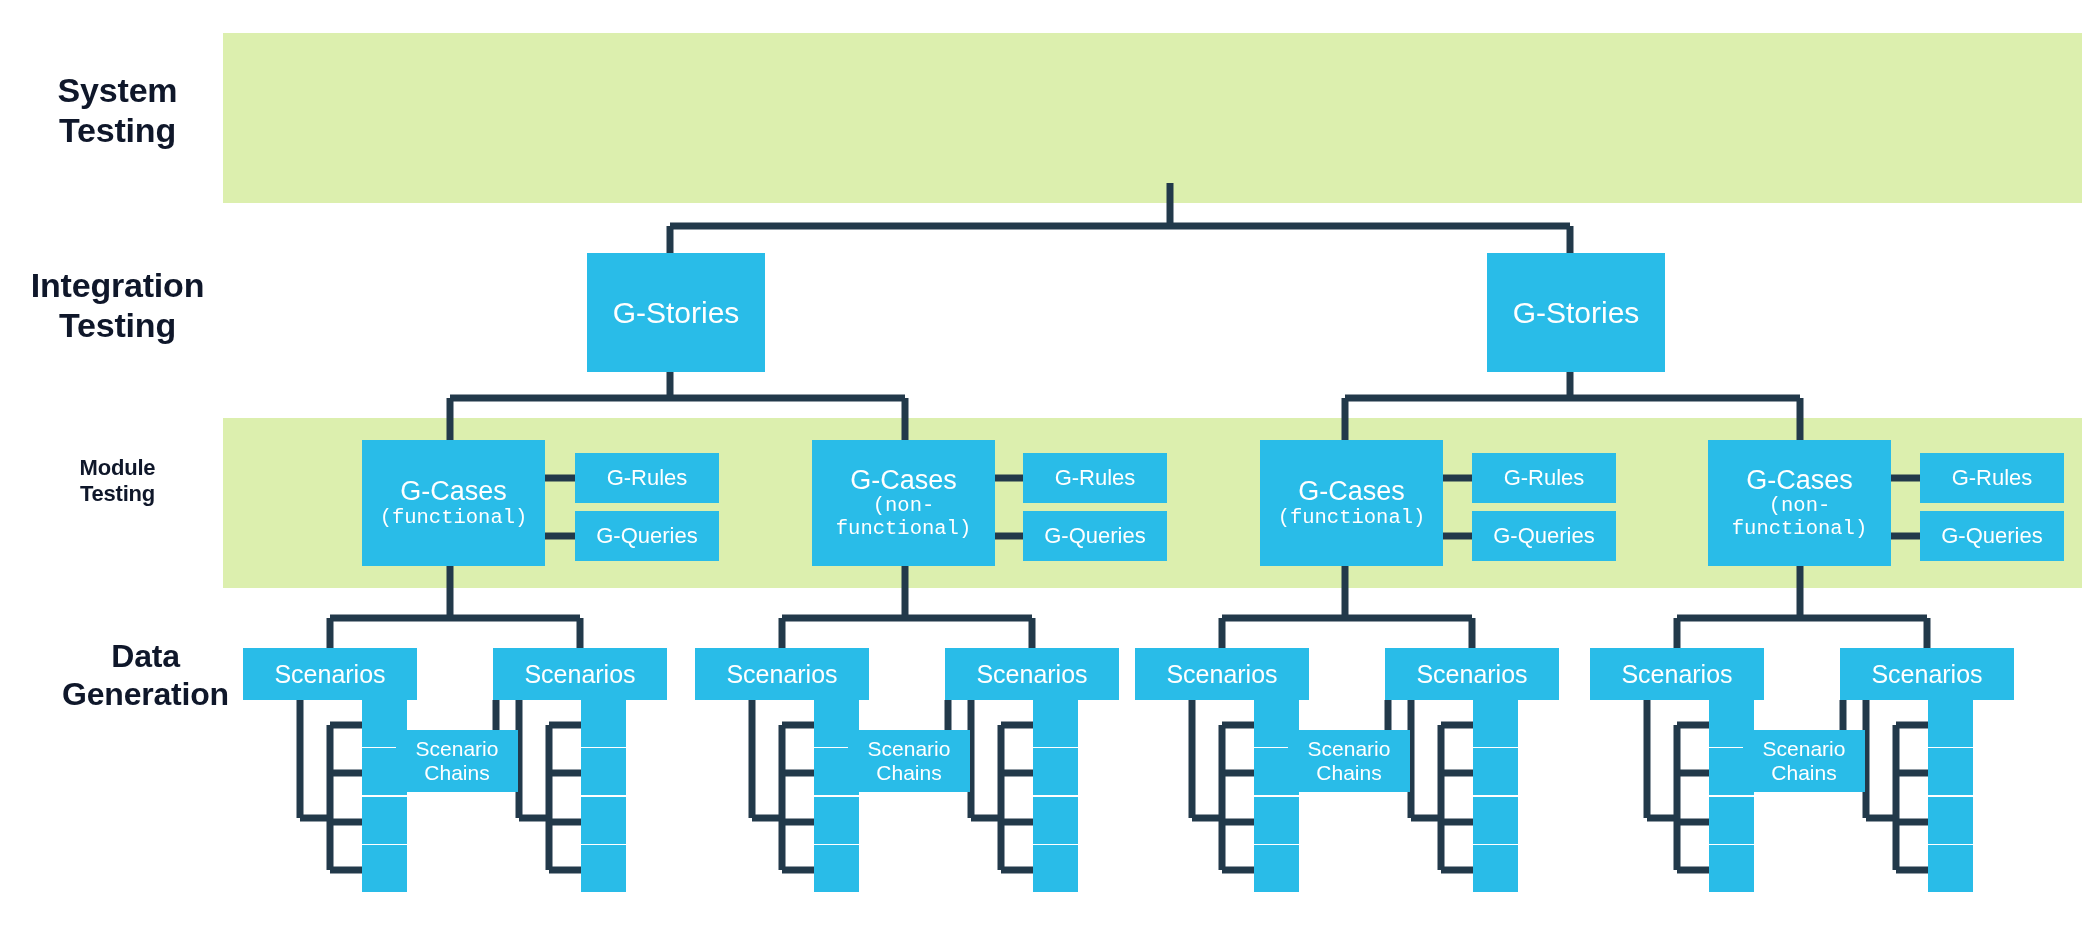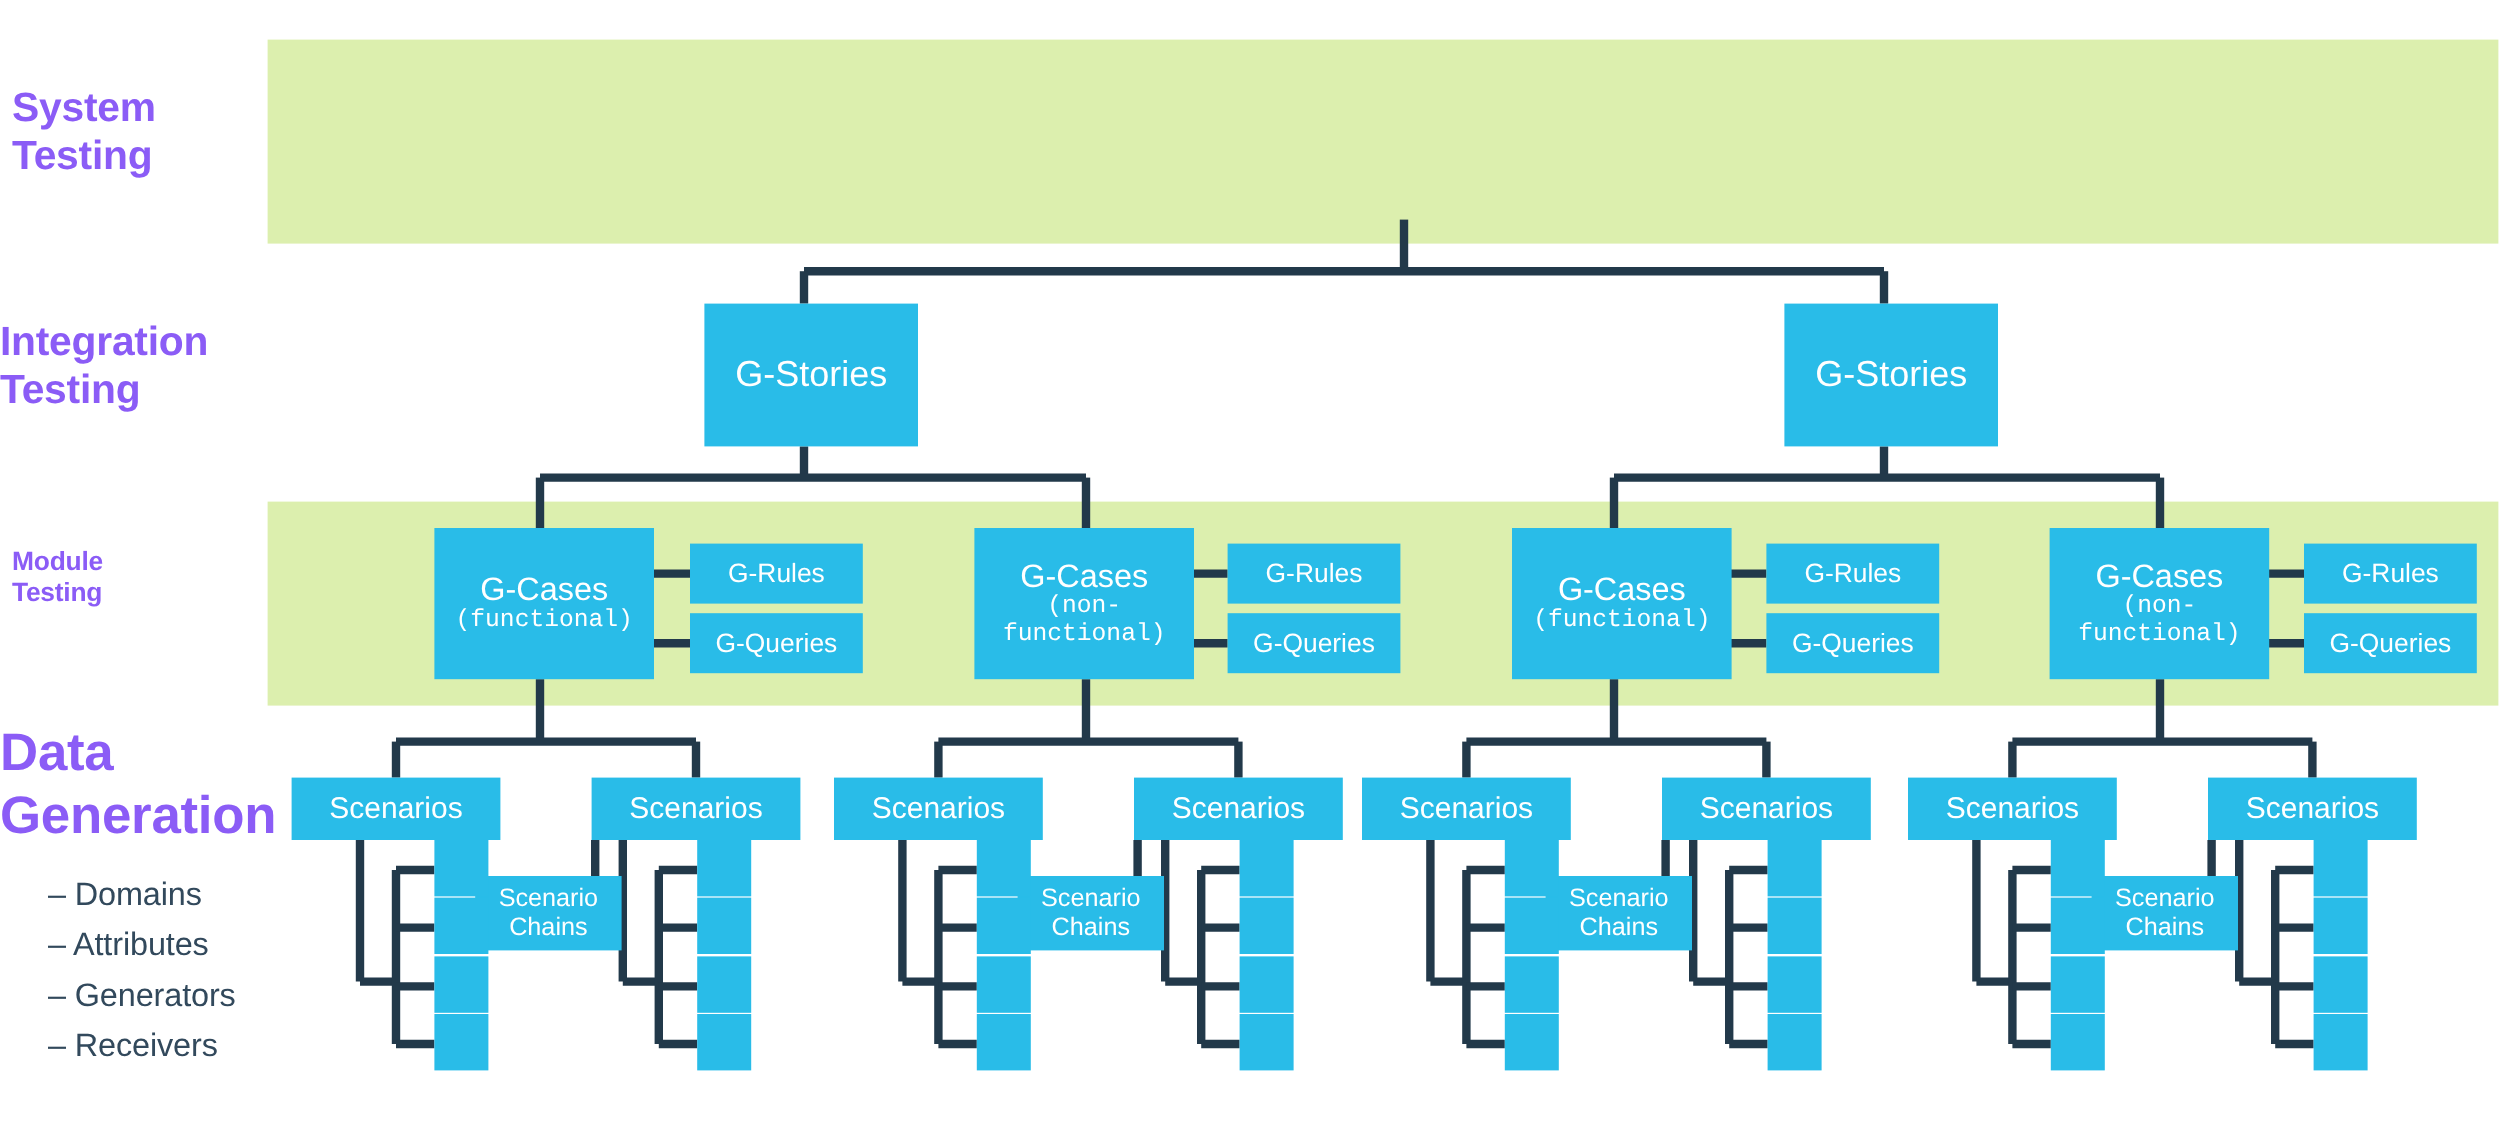--- a/index.html
+++ b/index.html
@@ -14,23 +14,23 @@
 
   
   .band{position:absolute;background:#dcefae;}
 
   
   #wires{position:absolute;left:0;top:0;width:2100px;height:950px;}
 
   
   .row-label{
     position:absolute;
-    color:#8b5cf6;
+    color:#0f172a;
     font-weight:bold;
-    text-align:left;
+    text-align:center;
     line-height:1.18;
     letter-spacing:-0.2px;
     white-space:pre-line;
   }
 
   .bullets{
     position:absolute;
     color:#32495c;
     font-size:27px;
     line-height:1.55;
@@ -189,29 +189,23 @@
 
   <div class="row-label" style="left:10px;top:70px;width:215px;font-size:34px;">System
 Testing</div>
 
   <div class="row-label" style="left:0px;top:265px;width:235px;font-size:34px;">Integration
 Testing</div>
 
   <div class="row-label" style="left:10px;top:455px;width:215px;font-size:22px;">Module
 Testing</div>
 
-  <div class="row-label" style="left:0px;top:602px;width:235px;font-size:44px;">Data
+  <div class="row-label" style="left:0px;top:638px;width:235px;font-size:32px;padding-left:28px;">Data
 Generation</div>
 
-  <div class="bullets" style="left: 40px; top: 725px;">
-    <div>– Domains</div>
-    <div>– Attributes</div>
-    <div>– Generators</div>
-    <div>– Receivers</div>
-  </div>
 
 
   <div class="node" style="left:587px;top:253px;width:178px;height:119px;font-size:30px;">
     <span>G-Stories</span>
   </div>
   <div class="node" style="left:1487px;top:253px;width:178px;height:119px;font-size:30px;">
     <span>G-Stories</span>
   </div>
 
   <div class="node" style="left:362px;top:440px;width:183px;height:126px;font-size:27px;">

